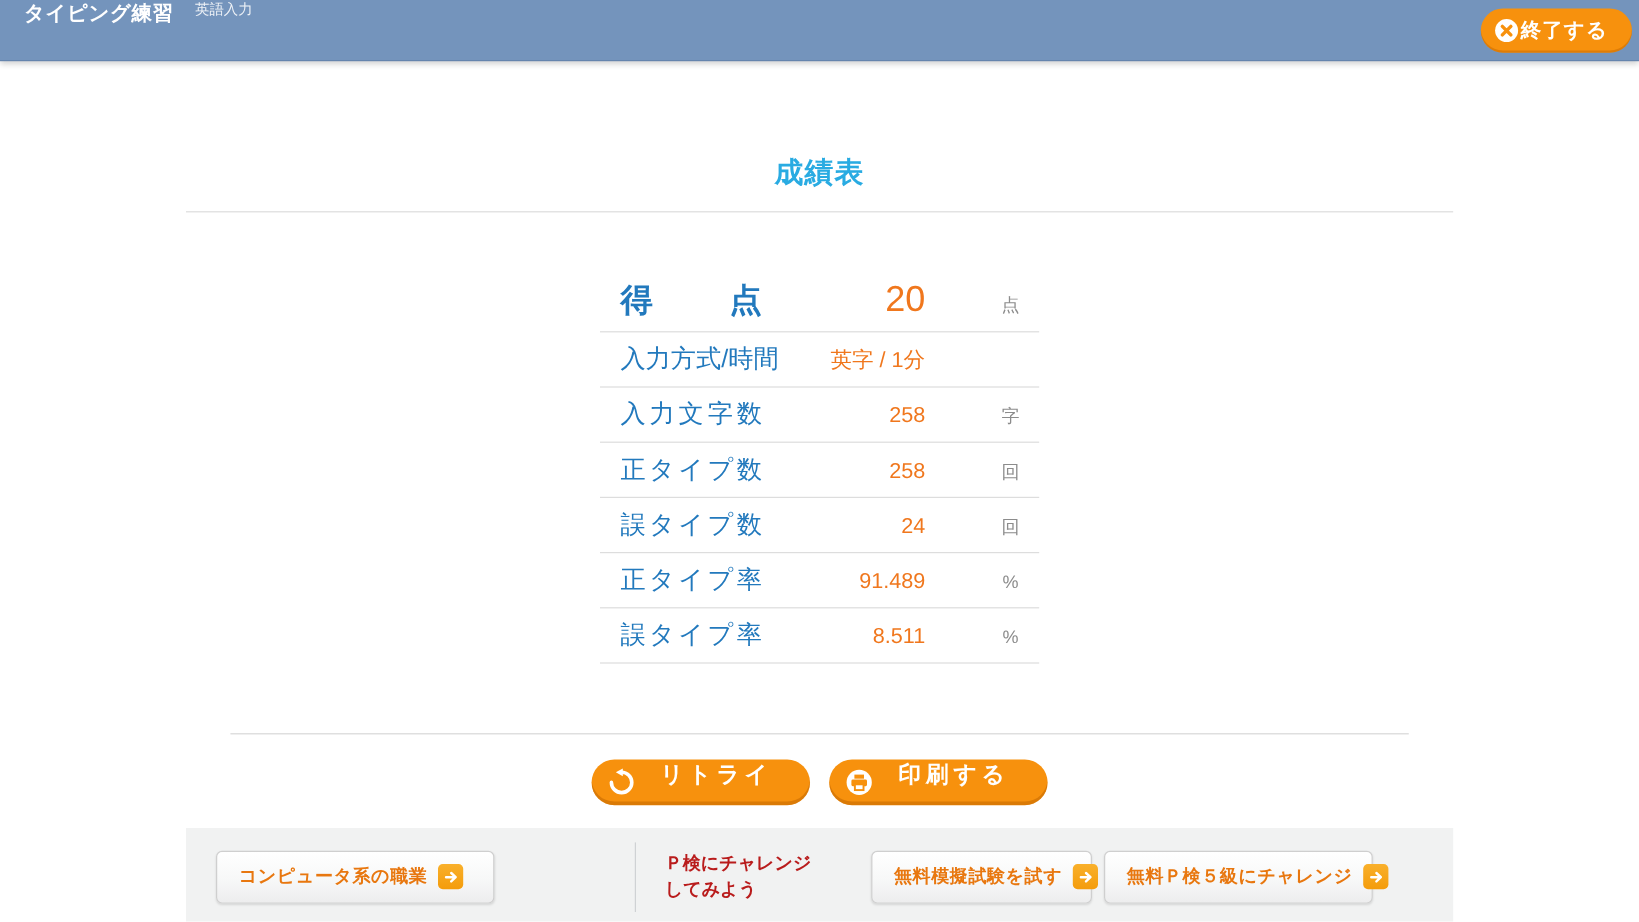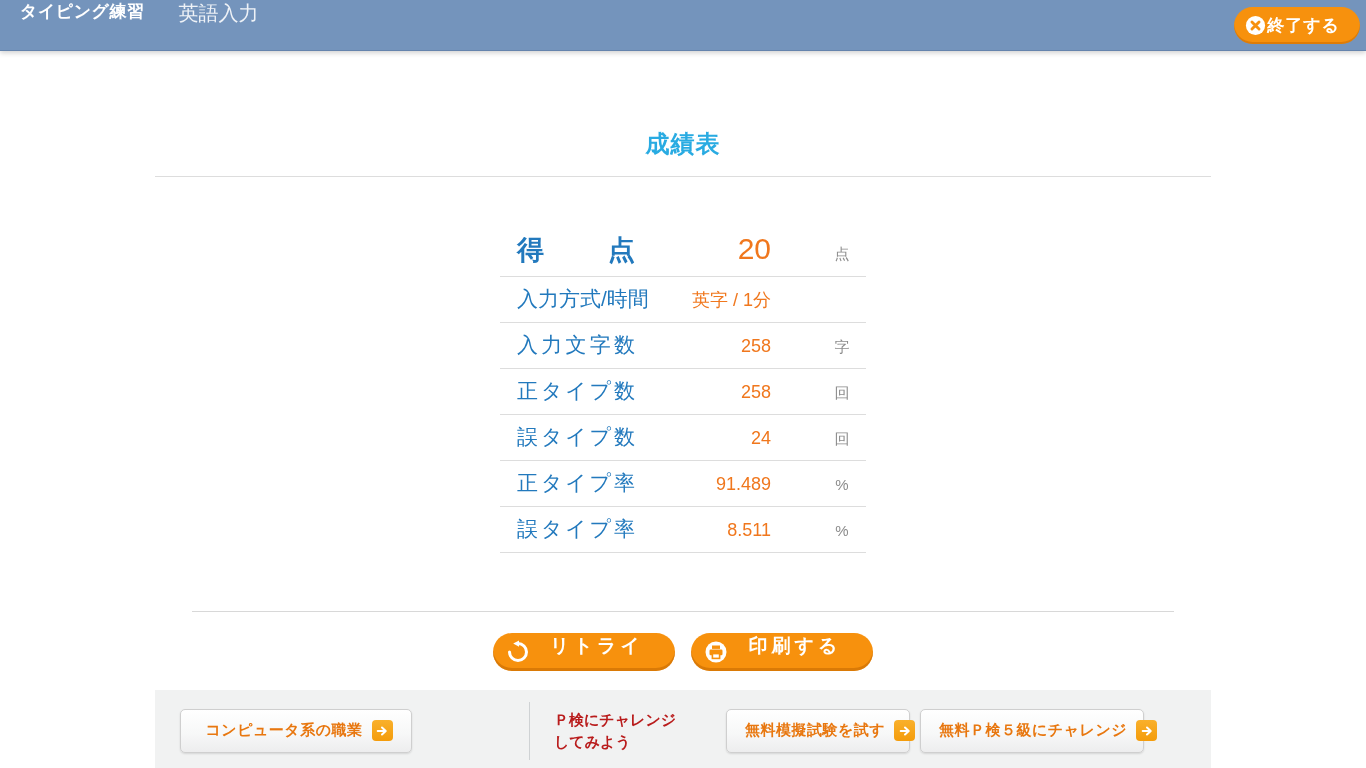--- a/index.html
+++ b/index.html
@@ -8,21 +8,21 @@
   [data-interactable="true"] { cursor:pointer; }
 
   
   .header {
     height:50px; background:#7494BC; display:flex; align-items:flex-start;
     padding:0 6px 0 20px; position:relative;
     border-bottom:1px solid #64800/0;
     box-shadow:0 1px 0 #6584ad, 0 3px 5px rgba(0,0,0,.18);
   }
   .app-title { color:#fff; font-weight:bold; font-size:17px; letter-spacing:.5px; }
-  .app-subtitle { color:rgba(255,255,255,.88); font-size:20px; margin-left:34px; }
+  .app-subtitle { color:rgba(255,255,255,.88); font-size:12px; margin-left:18px; }
   .exit-btn {
     position:absolute; right:6px; top:7px; height:37px; padding:0 20px 0 10px;
     background:#F7910D; border:none; border-radius:19px;
     display:flex; align-items:center; 
     box-shadow:inset 0 -2px 0 rgba(190,100,0,.45);
   }
   .exit-btn .label { color:#fff; font-weight:bold; font-size:17px; letter-spacing:1px; }
 
   
   .content { width:1056px; margin:0 auto; }
@@ -67,21 +67,21 @@
     display:flex; align-items:center;
   }
   .f-btn {
     height:44px; display:inline-flex; align-items:center; gap:9px;
     background:linear-gradient(#ffffff,#f7f8f8 55%,#ededee);
     border:1px solid #cfcfcf; border-radius:5px;
     box-shadow:0 1px 2px rgba(0,0,0,.12);
     color:#E8770F; font-weight:bold; font-size:15px; letter-spacing:.5px;
     padding:0 12px 0 18px; text-decoration:none; white-space:nowrap;
   }
-  .f-btn.jobs { margin-left:25px; width:232px; justify-content:center; }
+  .f-btn.jobs { margin-left:25px; width:232px; }
   .f-divider { width:1px; height:58px; background:#cfd2d4; margin-left:117px; }
   .f-text { margin-left:24px; width:150px; color:#b91c1c; font-weight:bold;
             font-size:15px; line-height:1.45; }
   .f-btn.mock { margin-left:22px; width:184px; justify-content:space-between; }
   .f-btn.pken { margin-left:10px; width:224px; justify-content:space-between; }
   .arrow-ic {
     width:21px; height:21px; border-radius:4px; flex:0 0 21px;
     background:linear-gradient(#F9B02B,#F49C0B); display:inline-flex;
     align-items:center; justify-content:center;
   }

